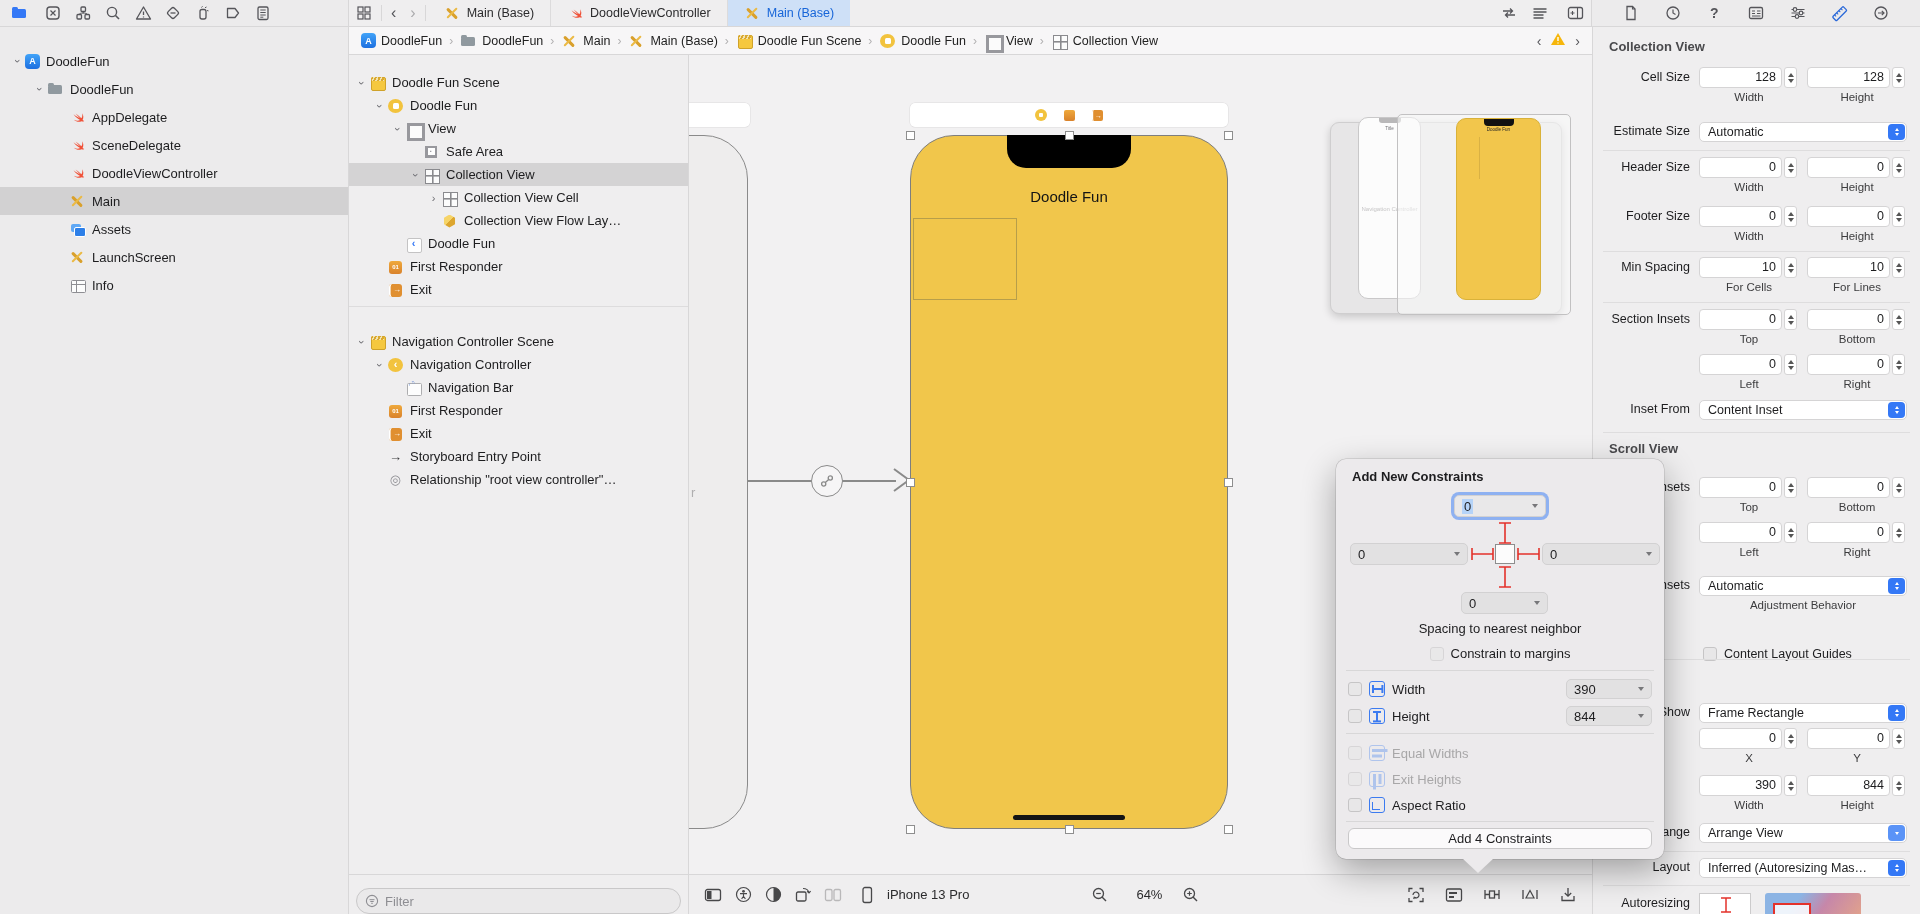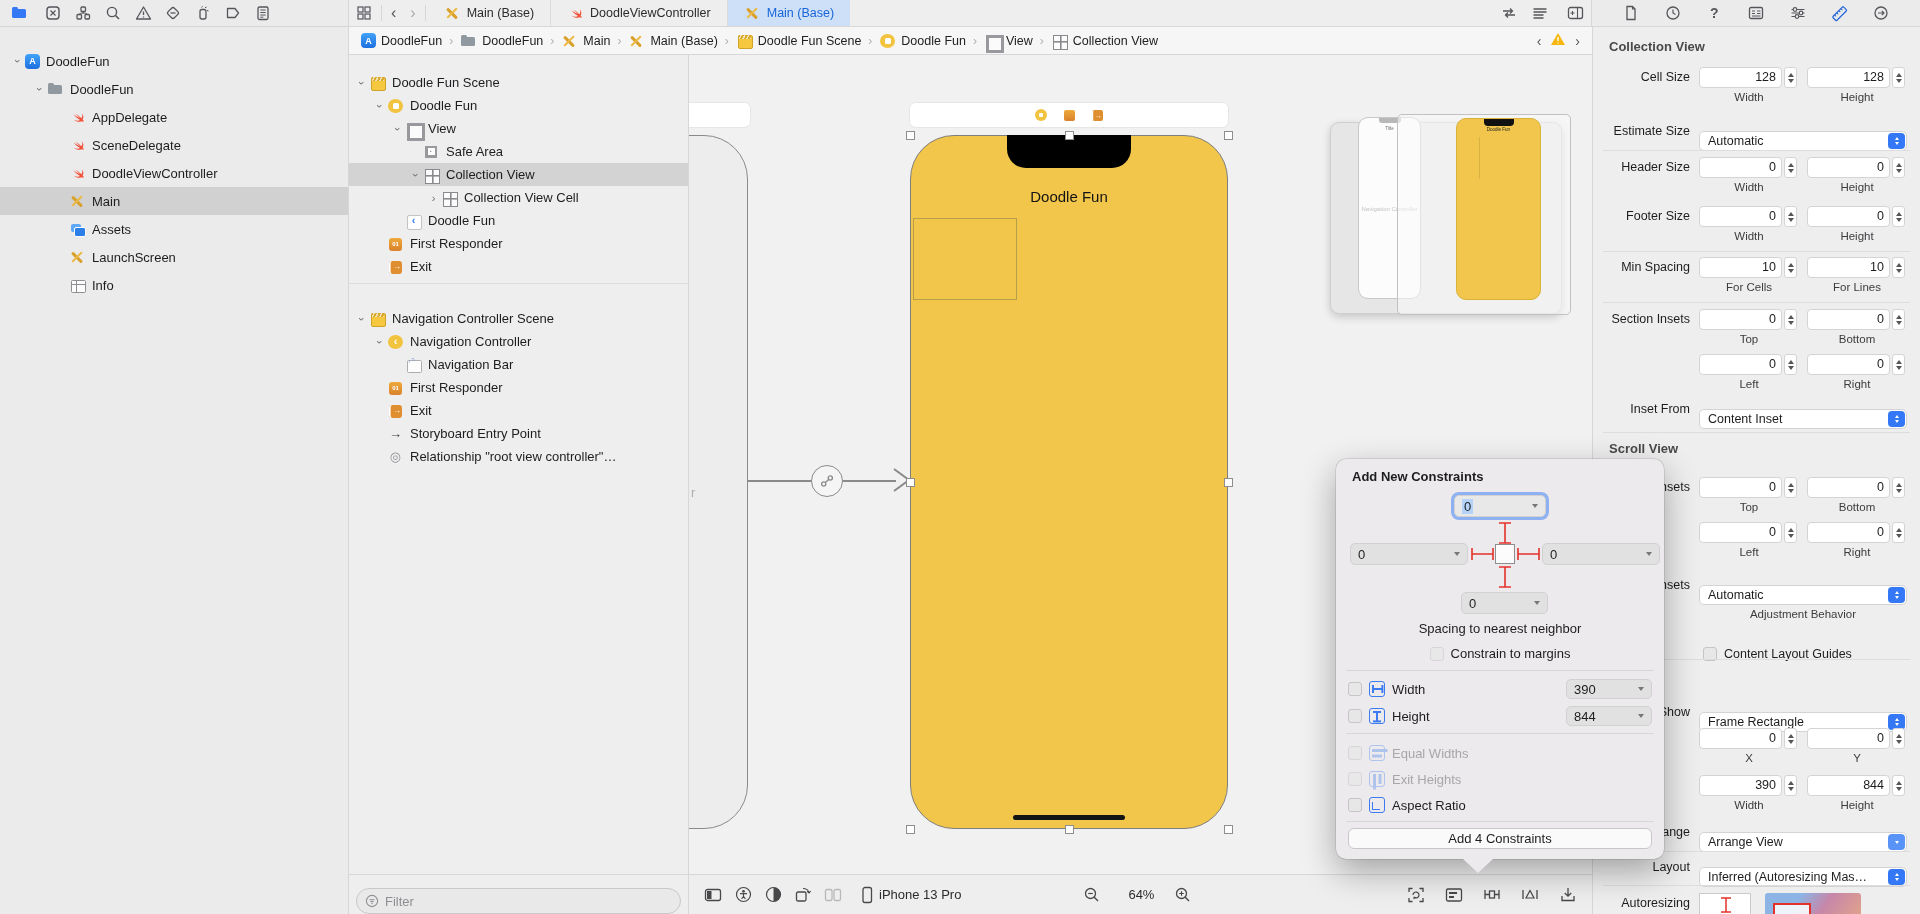--- a/index.html
+++ b/index.html
@@ -117,38 +117,38 @@
   .mm-center-txt { position:absolute; left:0; right:0; top:88px; text-align:center; font-size:6px; color:#C6C5C6; }
   .mm-viewport { position:absolute; left:66px; top:-9px; width:174px; height:201px; background:rgba(250,250,250,0.55); border:1px solid #C2C1C2; border-radius:5px; }
   .mm-yellow { position:absolute; left:125px; top:-5px; width:85px; height:182px; background:#F2C64C; border:1px solid #D9B23A; border-radius:10px; }
   .mm-yellow .mm-notch { position:absolute; left:50%; top:0; transform:translateX(-50%); width:30px; height:7px; background:#111; border-radius:0 0 4px 4px; }
   .mm-yellow .mm-cell-line { position:absolute; left:22px; top:18px; width:1px; height:42px; background:rgba(0,0,0,0.10); }
   .mm-title-sm.dark { color:#222; }
 
   .canvas-bottombar { position:absolute; left:689px; bottom:0; width:903px; height:40px; background:#EFEEEF; border-top:1px solid #D8D7D8; display:flex; align-items:center; padding:0 12px; z-index:6; }
   .cb-ic { width:24px; height:22px; display:flex; align-items:center; justify-content:center; color:#48484A; flex:none; }
   .cb-ic.dim { color:#B9B8B9; }
-  .device-label { font-size:13px; color:#2b2b2d; margin-left:0; white-space:nowrap; }
+  .device-label { font-size:13px; color:#2b2b2d; margin-left:8px; white-space:nowrap; }
   .zoomgrp { display:flex; align-items:center; gap:16px; margin-left:118px; }
   .zoom-level { font-size:13px; color:#2b2b2d;margin-left:9px; }
   .cb-right { margin-left:auto; display:flex; align-items:center; gap:14px; }
 
   
   .insp { position:absolute; left:1592px; top:27px; width:328px; bottom:0; background:#EFEEEF; border-left:1px solid #D8D7D8; overflow:hidden; z-index:5; font-size:12.5px; }
   .insp-title { position:absolute; left:16px; top:12px; font-size:13px; font-weight:bold; color:#49494C; }
   .irow { position:absolute; left:0; width:100%; display:flex; align-items:flex-start; }
   .ilabel { width:106px; text-align:right; padding-right:9px; color:#1d1d1f; line-height:21px; flex:none; }
   .fp { width:100px; display:flex; flex-direction:column; margin-right:8px; flex:none; }
   .fbox { display:flex; height:21px; }
   .fld { background:#FFF; border:1px solid #D5D4D5; border-radius:4px; text-align:right; padding:0 5px; font-size:12.5px; line-height:19px; color:#1d1d1f; width:83px; }
   .stp { width:13px; height:21px; margin-left:2px; background:#FFF; border:1px solid #D5D4D5; border-radius:3px; display:flex; flex-direction:column; align-items:center; justify-content:center; gap:2px; }
   .tri-up { width:0; height:0; border:3.2px solid transparent; border-bottom:4px solid #555; border-top:none; }
   .tri-dn { width:0; height:0; border:3.2px solid transparent; border-top:4px solid #555; border-bottom:none; }
   .fcap { text-align:center; font-size:11.5px; color:#3c3c3e; margin-top:3px; }
-  .combo { width:208px; height:20px; background:#FFF; border:1px solid #D5D4D5; border-radius:5px; display:flex; align-items:center; padding-left:8px; position:relative; color:#1d1d1f; margin-top:10px; overflow:hidden; white-space:nowrap; }
+  .combo { width:208px; height:20px; background:#FFF; border:1px solid #D5D4D5; border-radius:5px; display:flex; align-items:center; padding-left:8px; position:relative; color:#1d1d1f; margin-top:1px; overflow:hidden; white-space:nowrap; }
   .combo .ccap { position:absolute; right:1px; top:1px; bottom:1px; width:17px; background:#3478F6; border-radius:4px; display:flex; flex-direction:column; align-items:center; justify-content:center; gap:1.5px; }
   .ccap .tu { width:0;height:0;border:2.6px solid transparent;border-bottom:3.2px solid #fff;border-top:none; }
   .ccap .td { width:0;height:0;border:2.6px solid transparent;border-top:3.2px solid #fff;border-bottom:none; }
   .idiv { position:absolute; left:10px; right:10px; height:1px; background:#DEDDDE; }
   .sec-title { position:absolute; left:16px; font-size:13px; font-weight:bold; color:#49494C; }
   .cbx { width:14px; height:14px; background:#E8E7E8; border:1px solid #C6C5C6; border-radius:3px; flex:none; }
   .clg-row { position:absolute; left:110px; display:flex; align-items:center; gap:7px; }
   .autoresize-box { width:52px; height:40px; background:#FFF; border:1px solid #CCCBCC; position:relative; margin-right:14px; }
   .ar-preview { width:96px; height:40px; border-radius:3px; background:linear-gradient(125deg,#8CB4E4 0 30%,#C687A9 55%,#E8A984 100%); position:relative; }
   .ar-preview::after { content:""; position:absolute; left:8px; top:10px; width:34px; height:22px; background:rgba(255,255,255,0.85); border:2px solid #E3322B; }
@@ -481,20 +481,25 @@
     <div class="orow o3 sel">
         <span class="chev down"></span>
         <span class="icn ic-coll"></span>
         <span>Collection View</span>
       </div>
     <div class="orow o4">
         <span class="chev right"></span>
         <span class="icn ic-coll"></span>
         <span>Collection View Cell</span>
       </div>
+    <div class="orow o4">
+        <span class="chev"></span>
+        <span class="icn ic-flow"></span>
+        <span>Collection View Flow Lay…</span>
+      </div>
     <div class="orow o2">
         <span class="chev"></span>
         <span class="icn ic-navitem"></span>
         <span>Doodle Fun</span>
       </div>
     <div class="orow o1">
         <span class="chev"></span>
         <span class="icn ic-fr"></span>
         <span>First Responder</span>
       </div>

